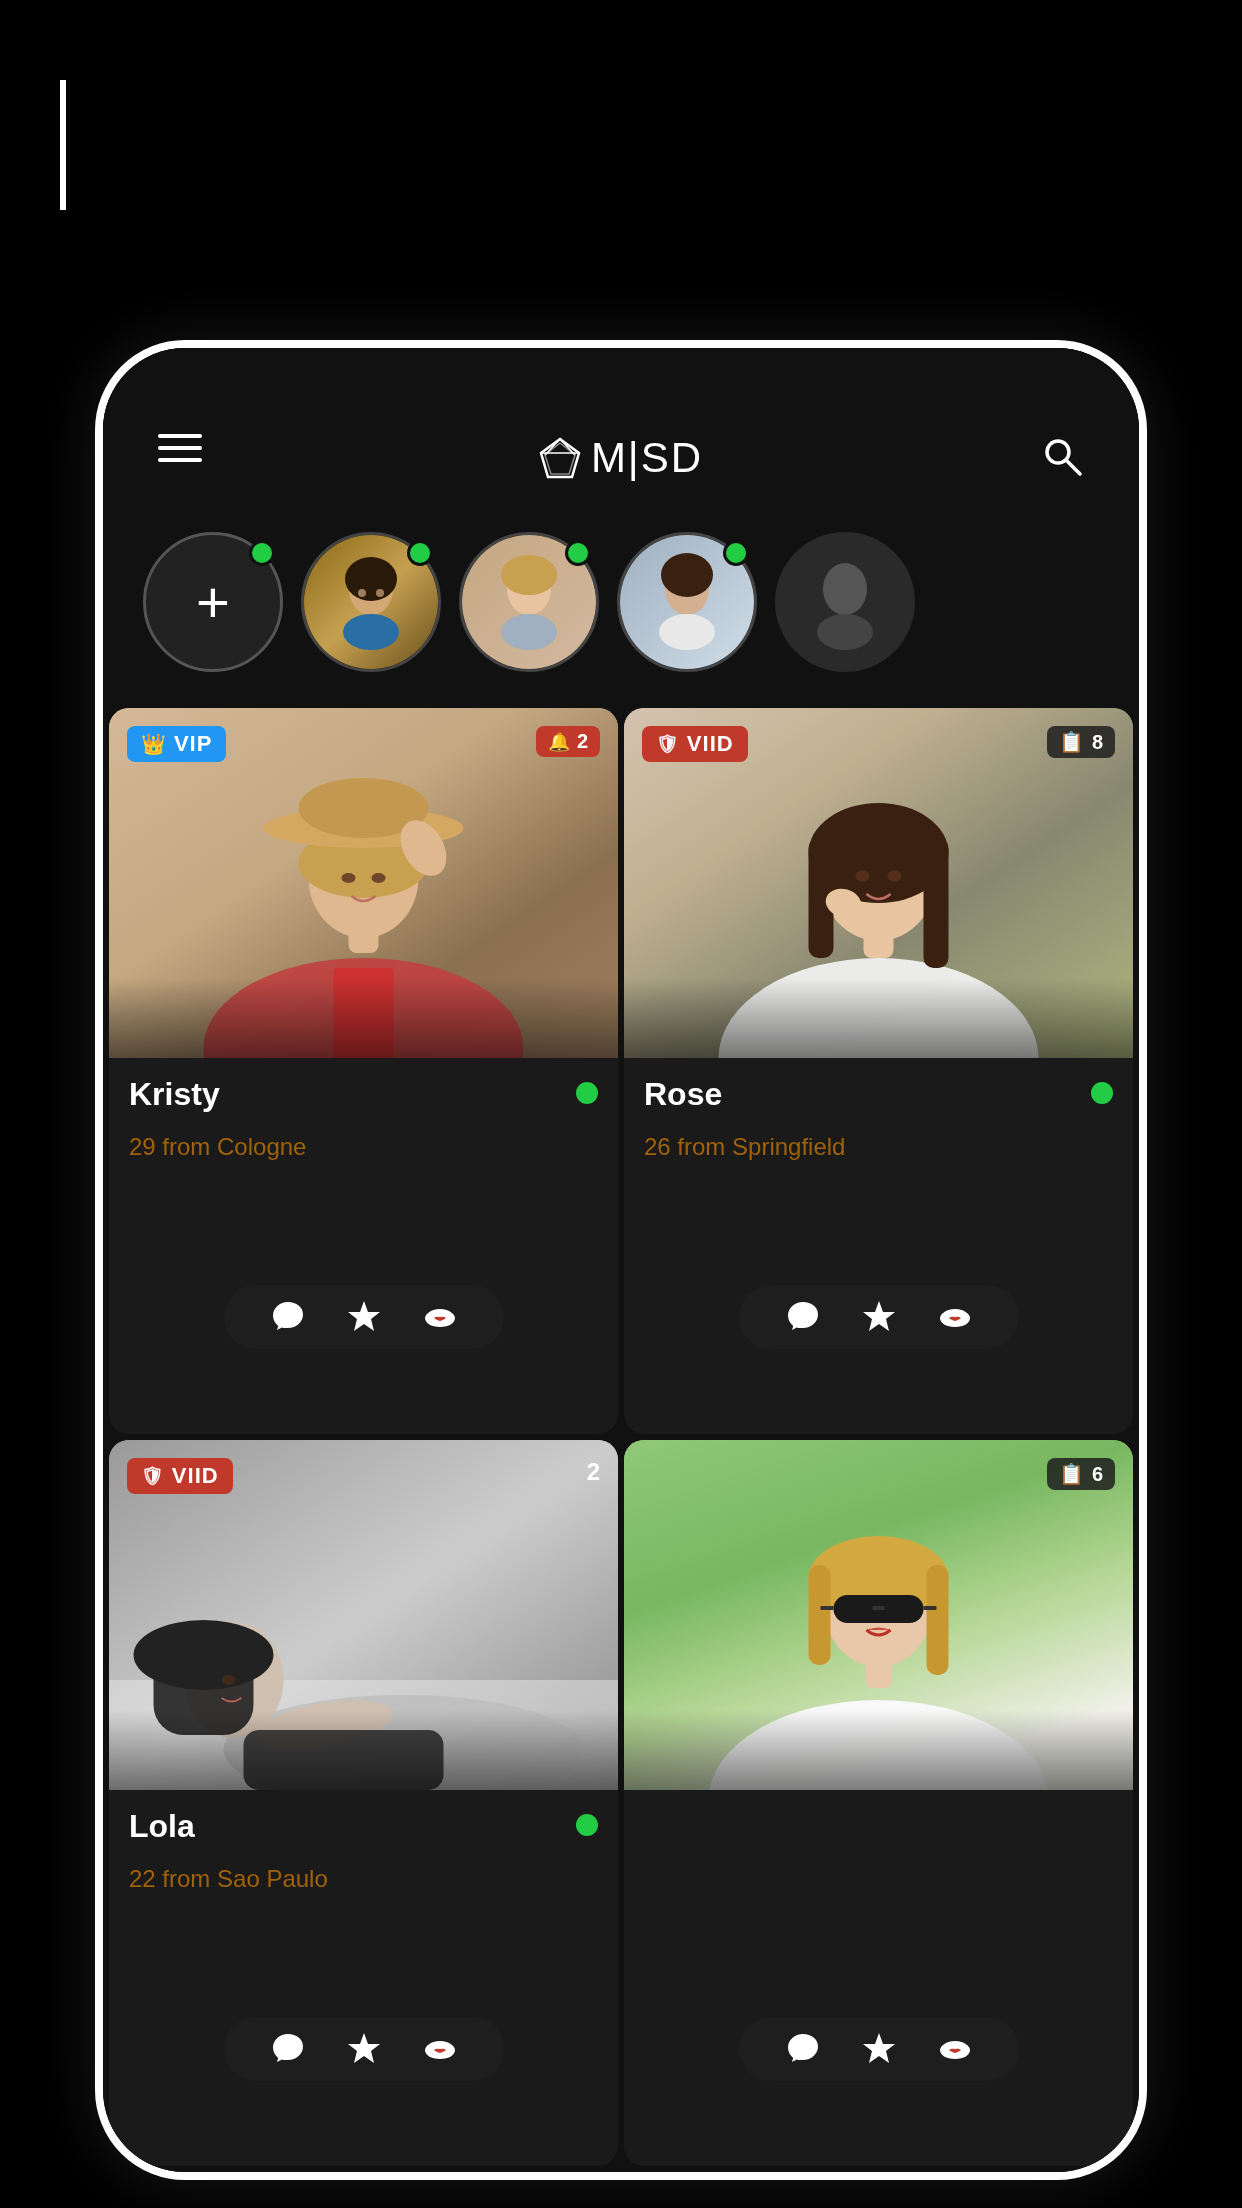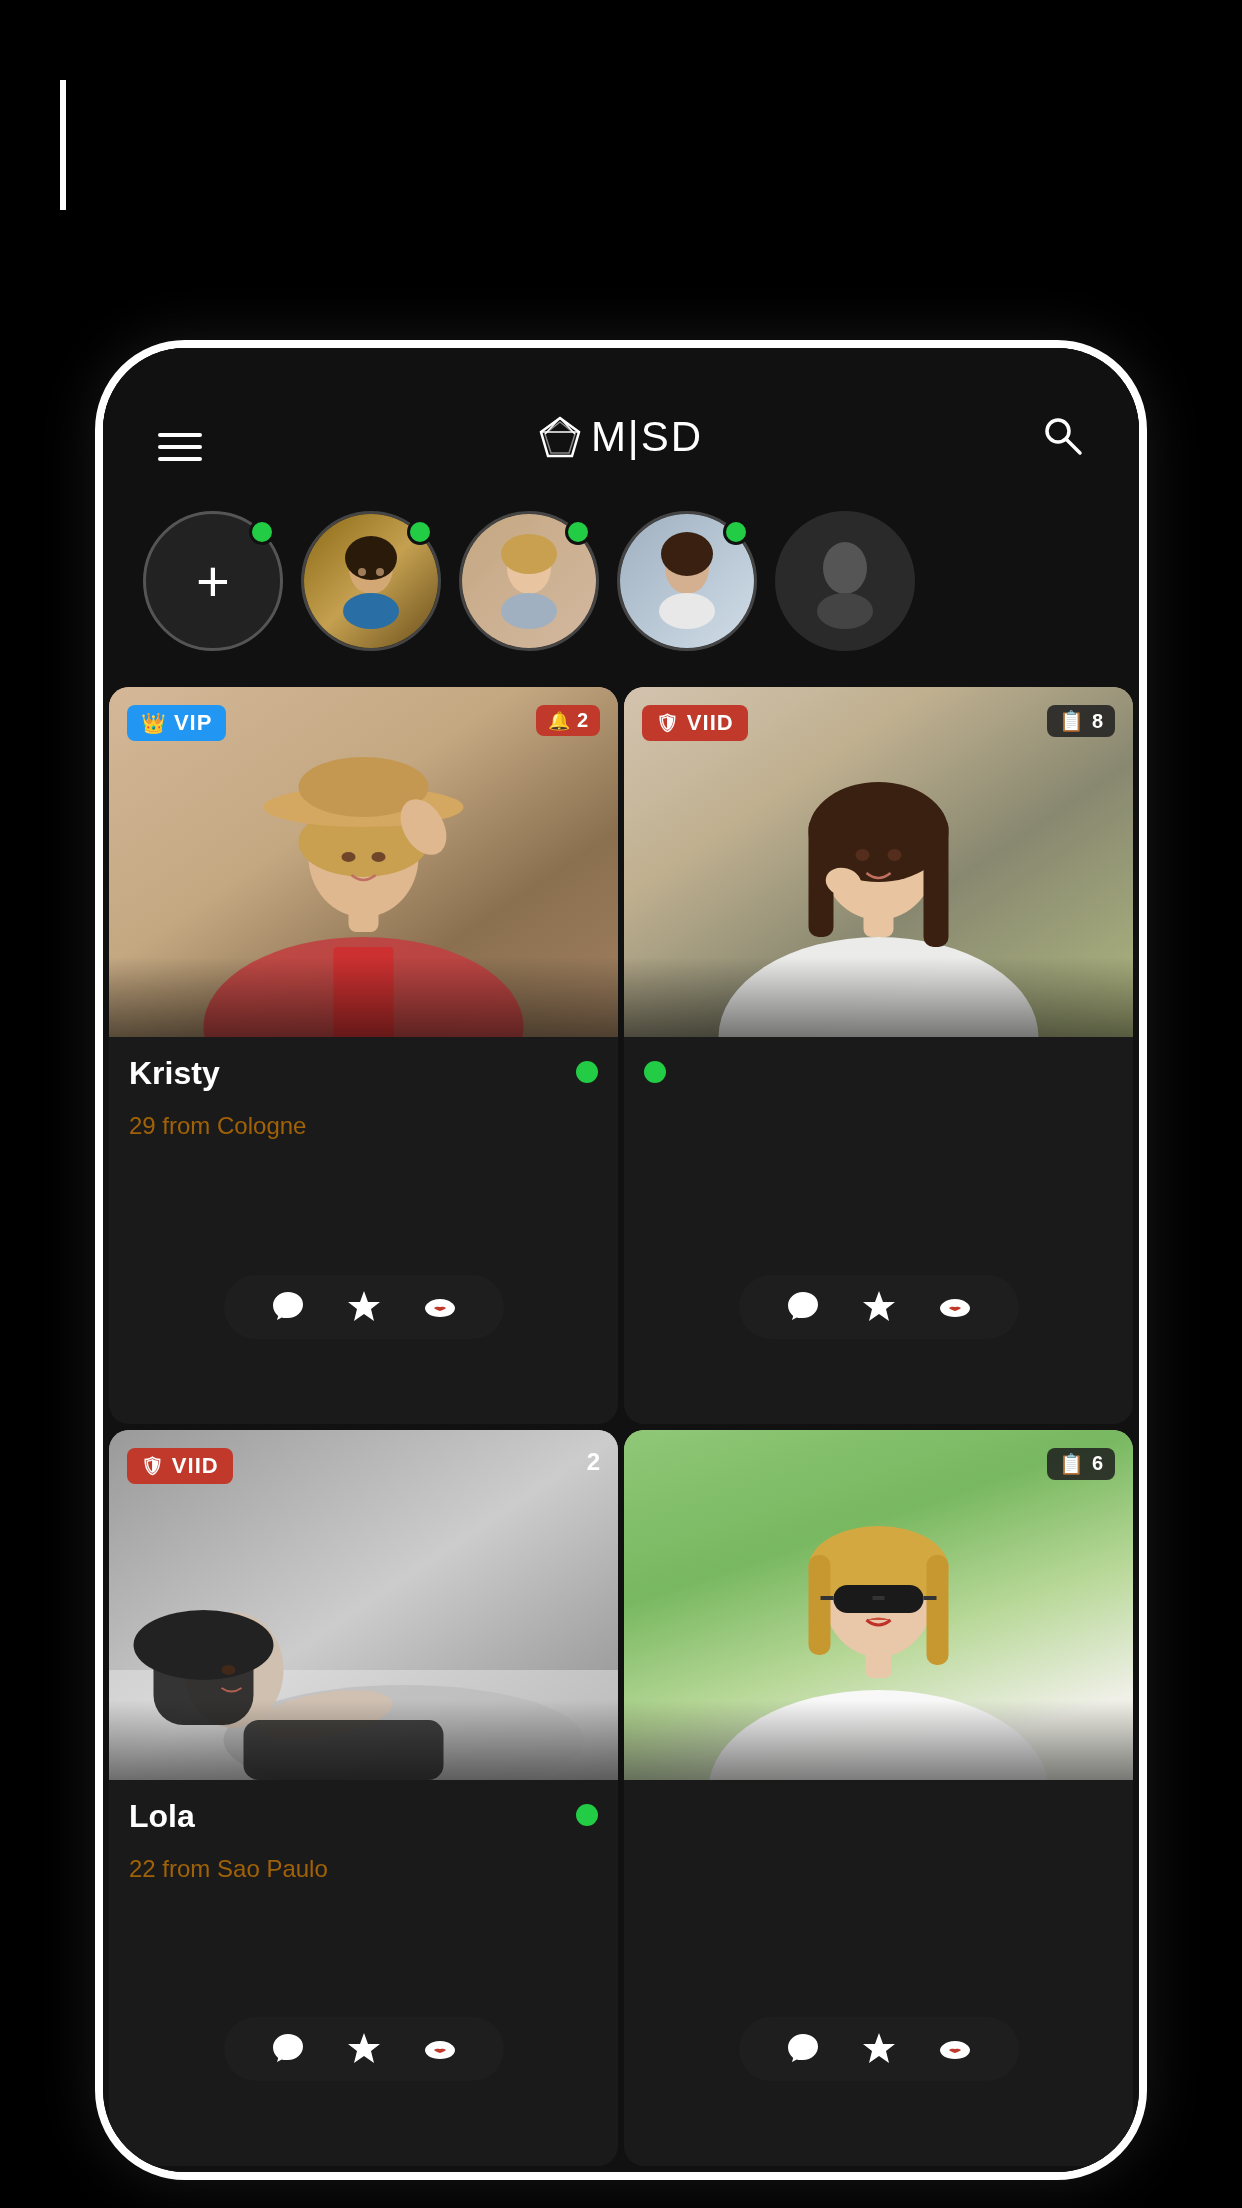--- a/index.html
+++ b/index.html
@@ -58,23 +58,23 @@
       width: 100%;
       height: 100%;
       background: #111;
       display: flex;
       flex-direction: column;
     }
 
     
     .app-header {
       display: flex;
-      align-items: flex-end;
+      align-items: flex-start;
       justify-content: space-between;
-      padding: 65px 55px 30px 55px;
+      padding: 86px 55px 30px 55px;
       background: #111;
     }
 
     .header-menu-icon {
       display: flex;
       flex-direction: column;
       gap: 8px;
       cursor: pointer;
     }
 
@@ -588,20 +588,24 @@
           </span>
           <span class="action-btn">
             <svg width="36" height="36" viewBox="0 0 36 36" fill="white">
               <path d="M18 10 C8 10 3 16 3 19 C3 24 9 28 18 28 C27 28 33 24 33 19 C33 16 28 10 18 10Z" fill="white"></path>
               <path d="M12 19 C14 17 18 18 18 18 C18 18 22 17 24 19 C22 21 18 22 18 22 C18 22 14 21 12 19Z" fill="#c0392b"></path>
             </svg>
           </span>
         </div>
 
         <div class="profile-info">
+          <div>
+            <div class="profile-name">Rose</div>
+            <div class="profile-location">26 from Springfield</div>
+          </div>
           <div class="profile-online"></div>
         </div>
       </div>
 
       <div class="profile-card">
         <div class="card-image-bg photo-lola">
           <svg width="100%" height="350" viewBox="0 0 520 350" preserveAspectRatio="xMidYMid slice">
             <defs>
               <linearGradient id="bgLola" x1="0" y1="0" x2="1" y2="1">
                 <stop offset="0%" stop-color="#999"></stop>

